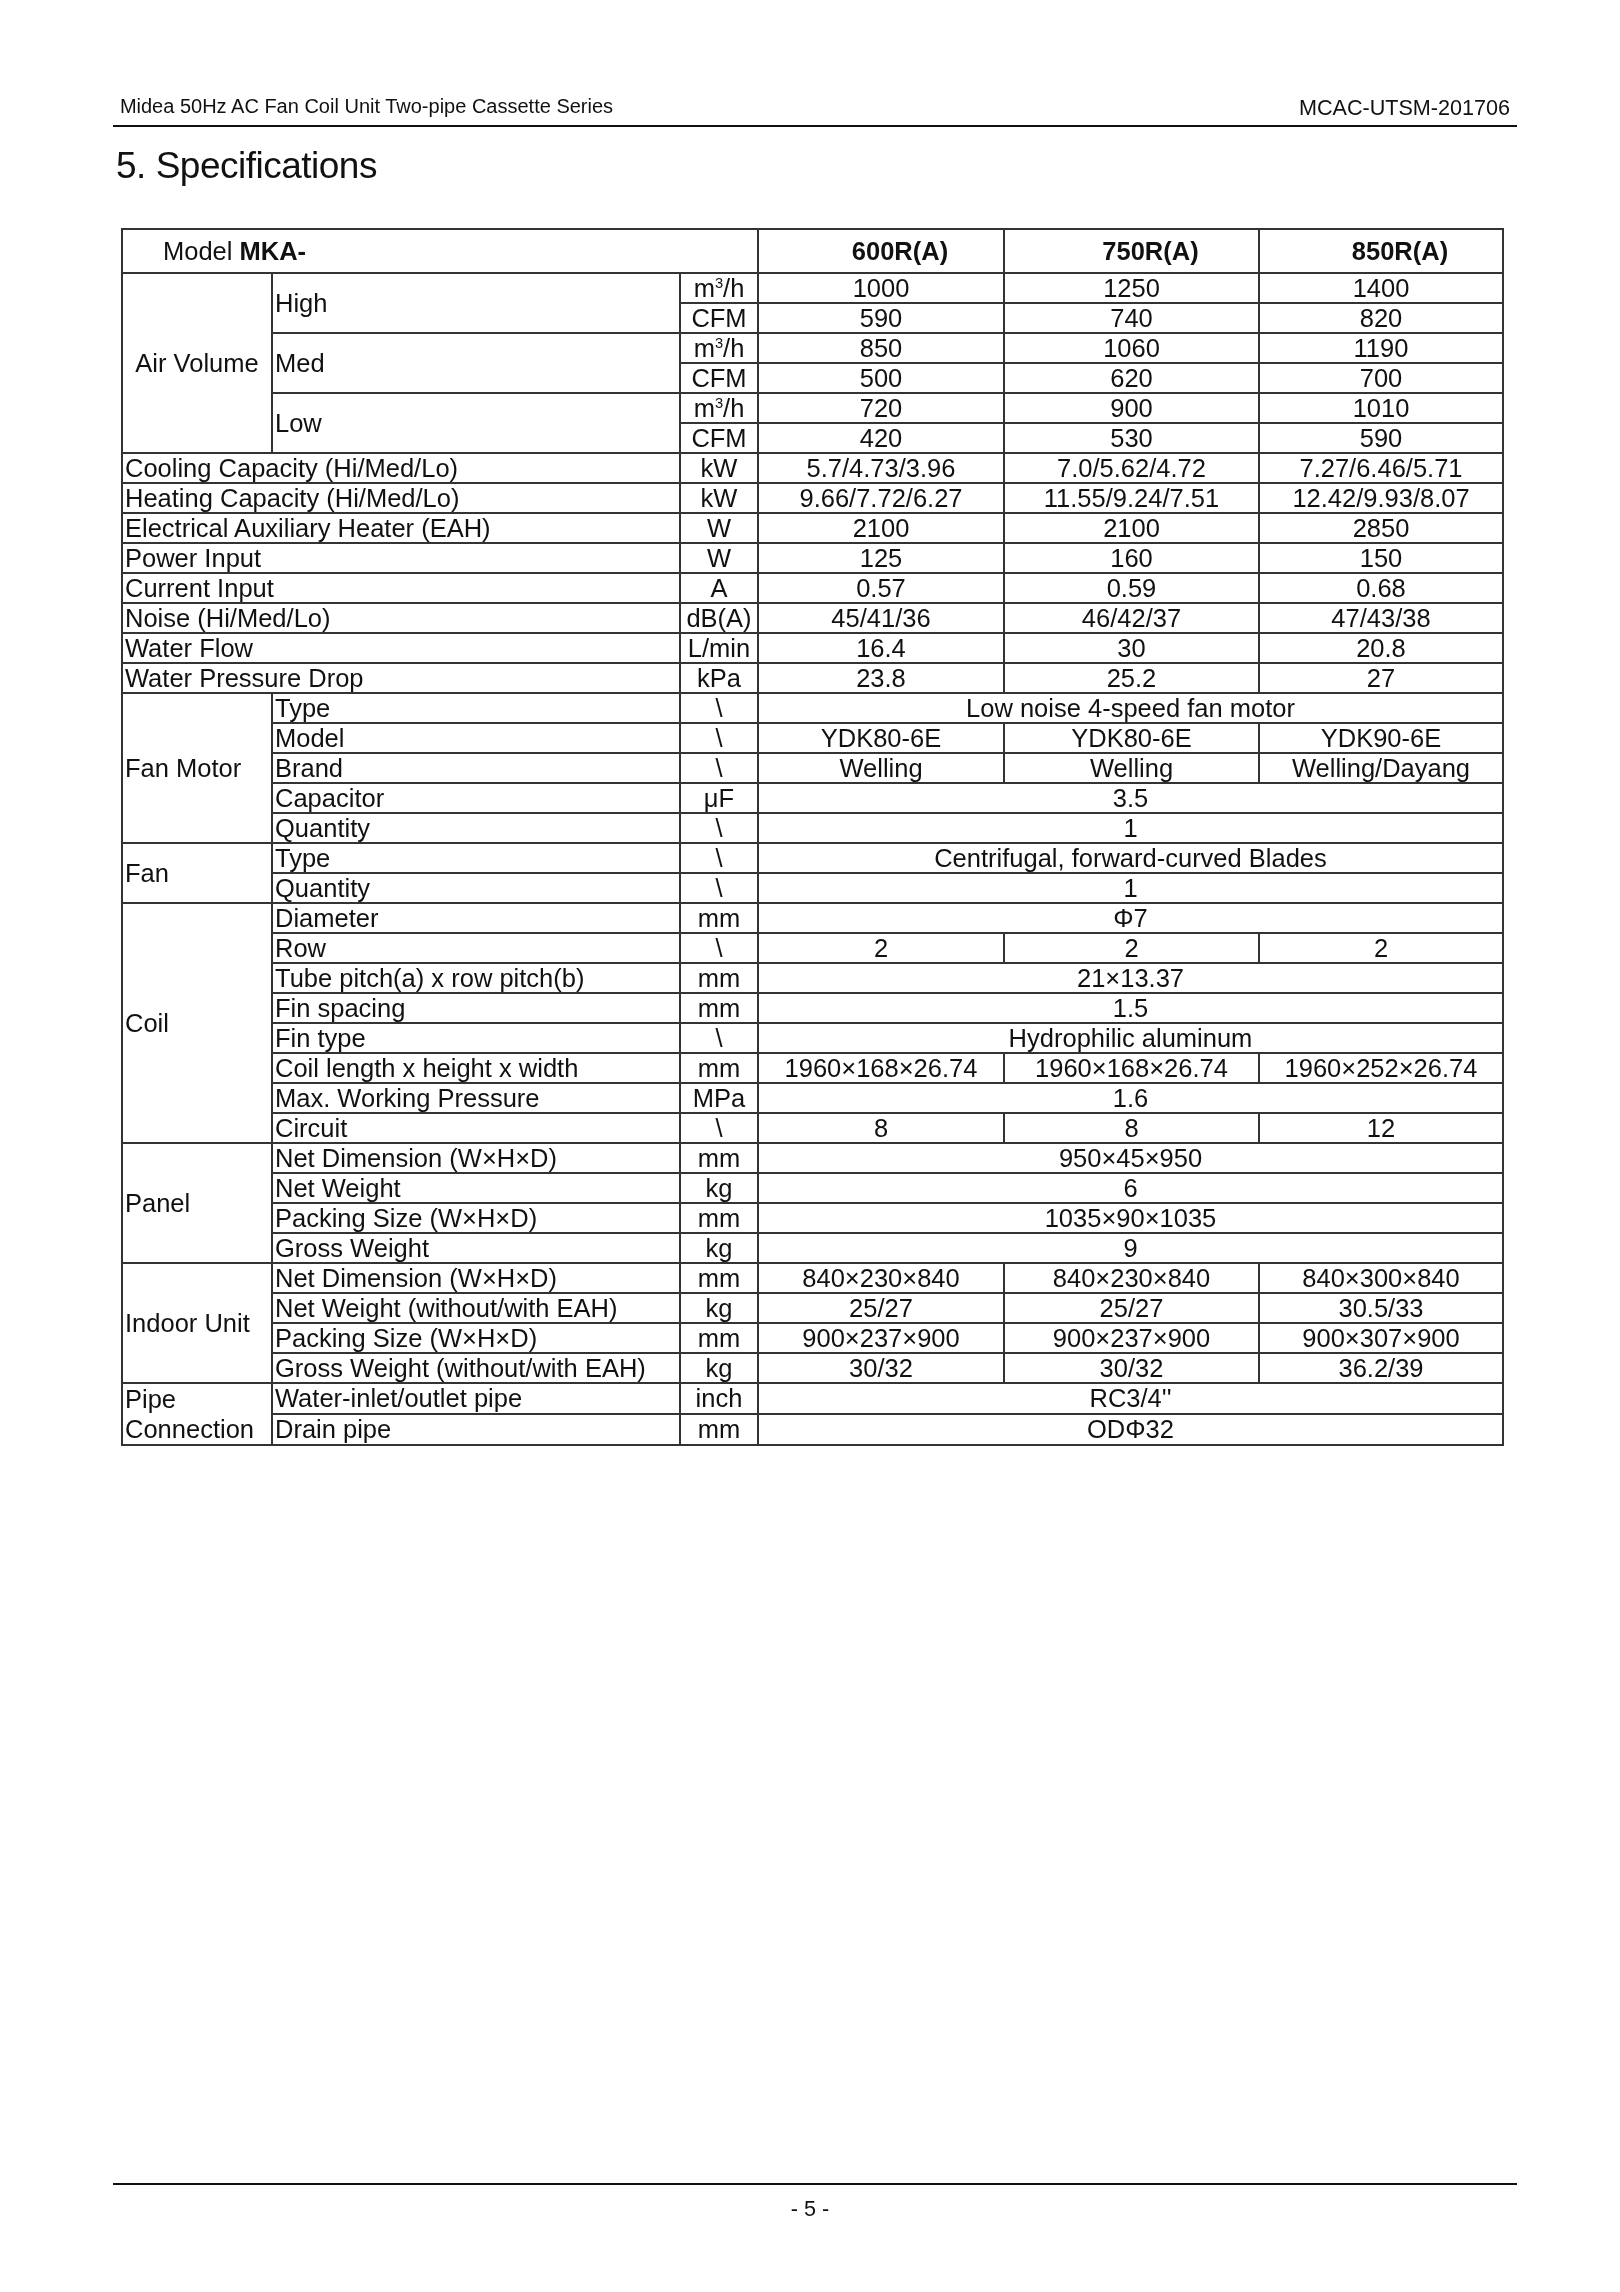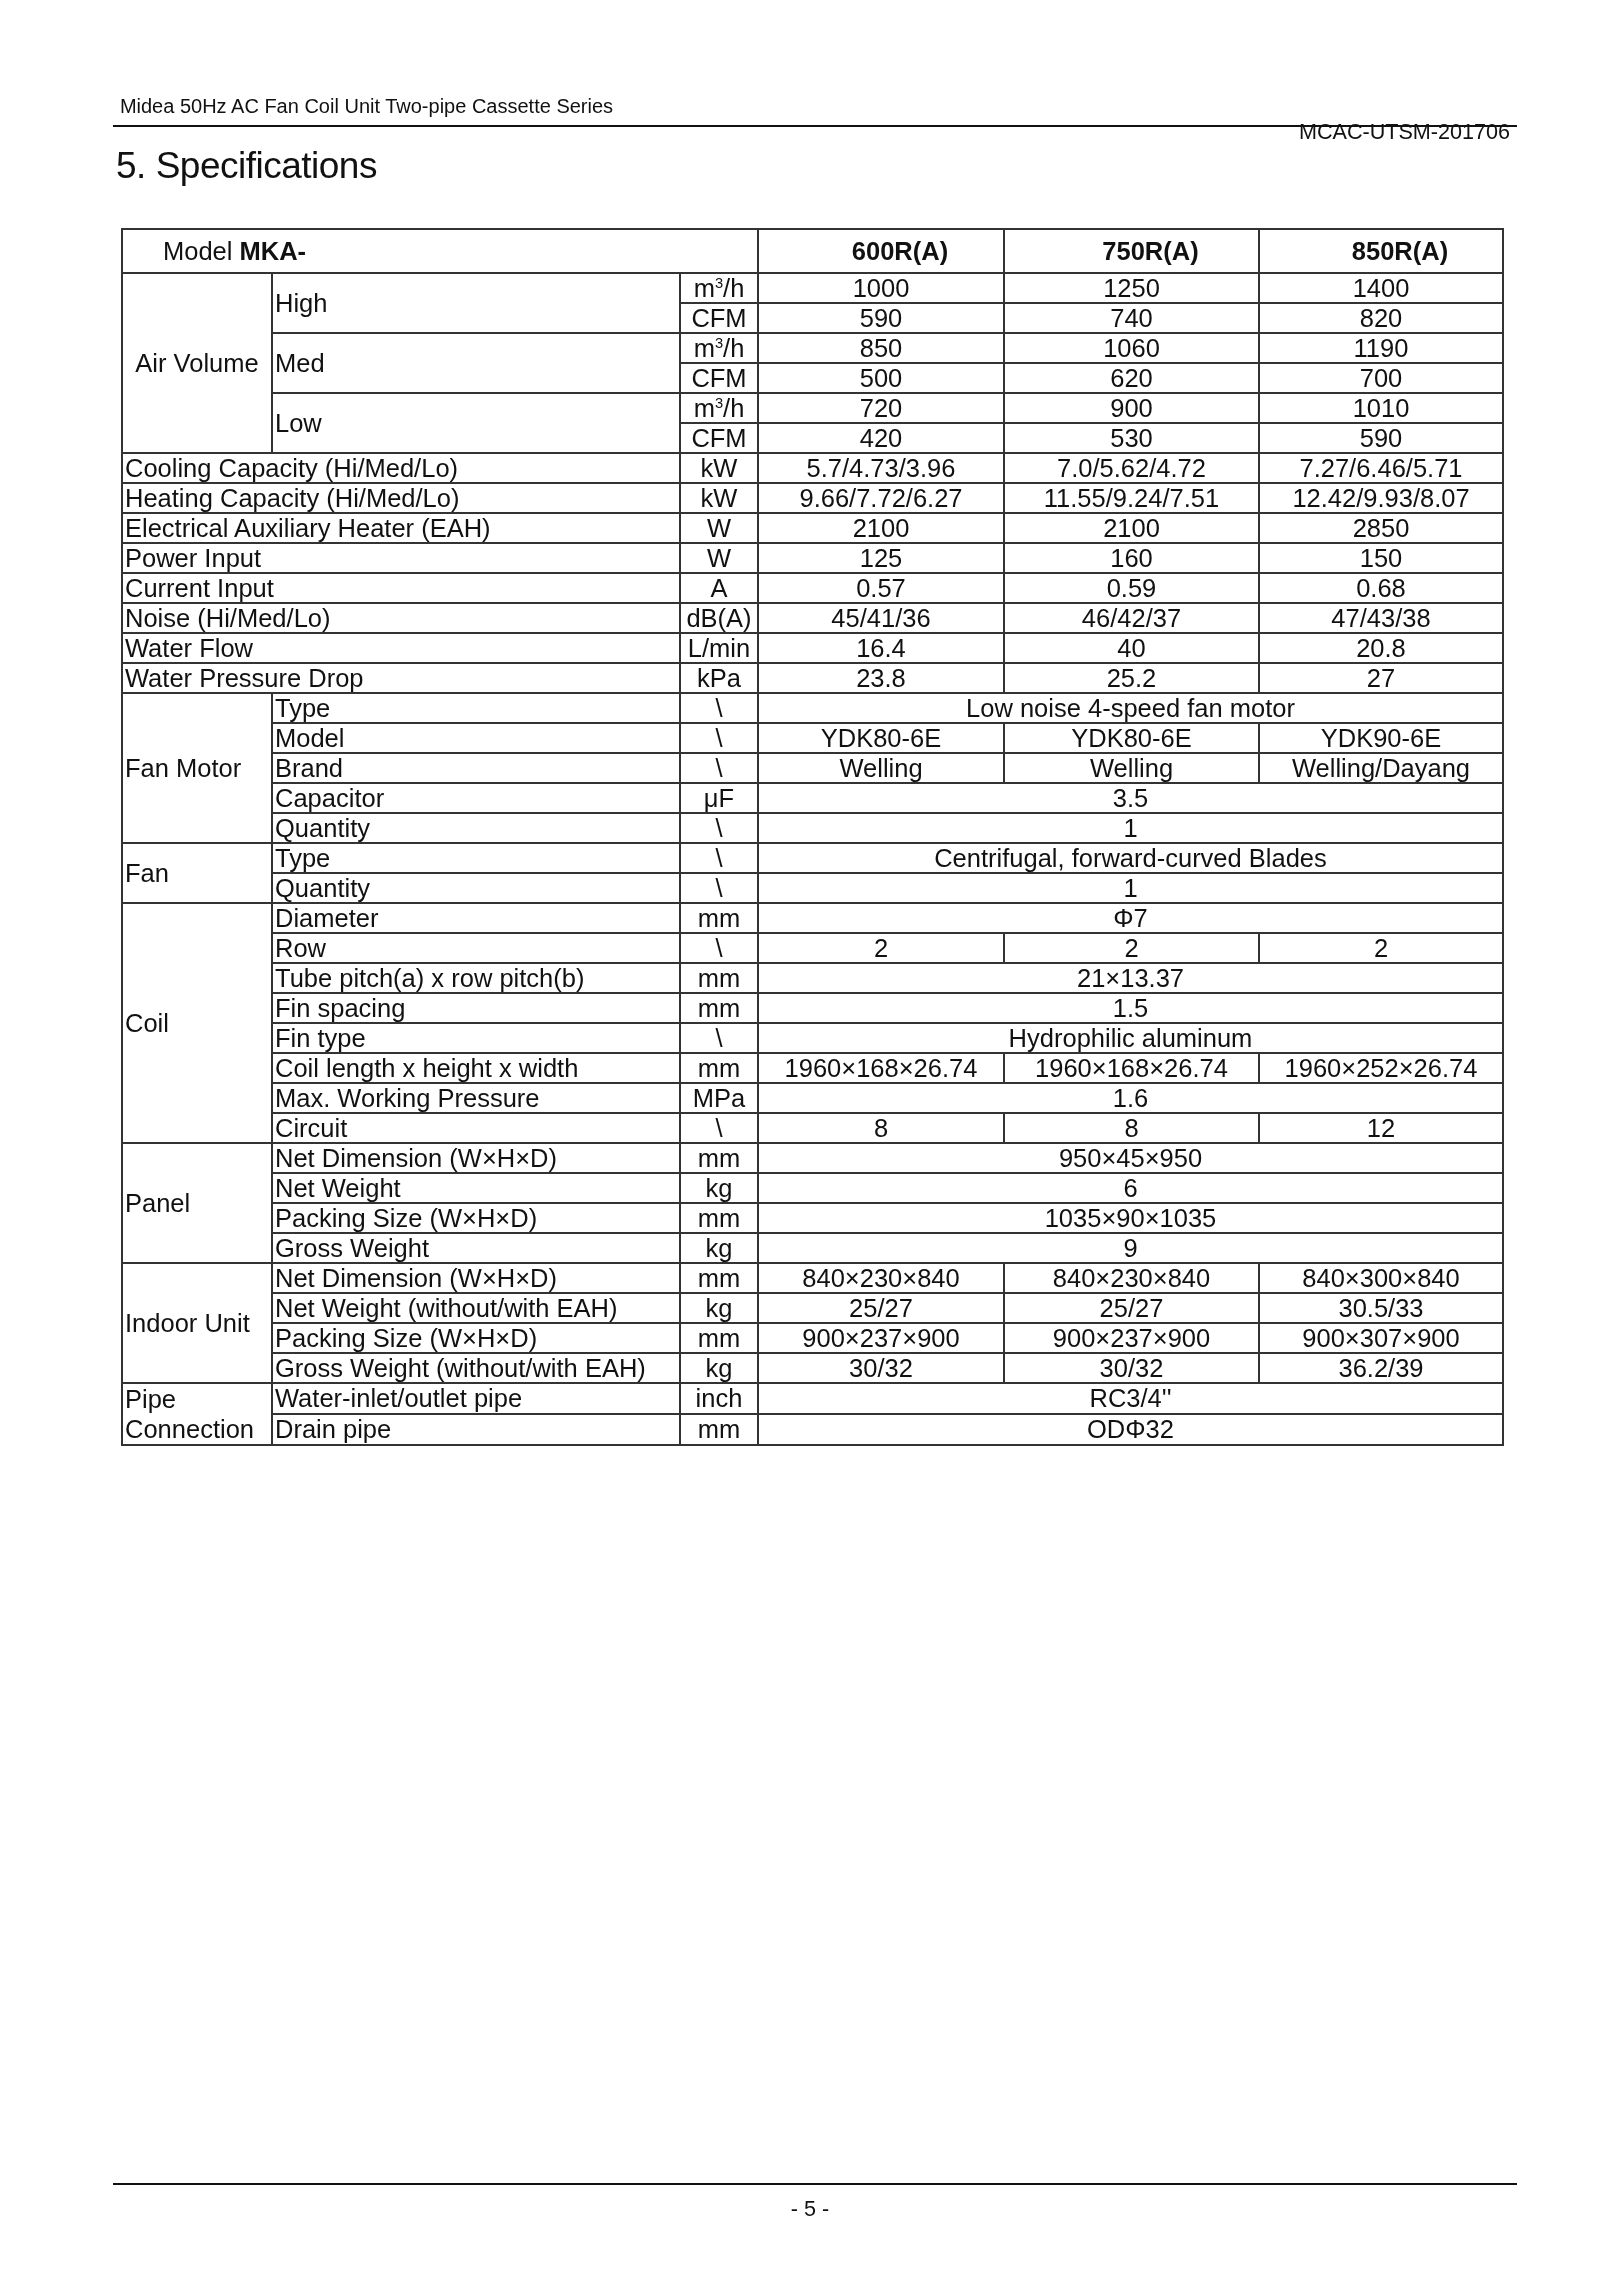--- a/index.html
+++ b/index.html
@@ -1,21 +1,21 @@
 <!DOCTYPE html>
 <html><head>
 <meta charset="utf-8">
 <style>
   html, body { margin: 0; padding: 0; background: #ffffff; }
   body { width: 1620px; height: 2293px; position: relative; overflow: hidden;
          font-family: "Liberation Sans", sans-serif; color: #111; }
   .page-header { position: absolute; left: 113px; top: 92px; width: 1404px; height: 33px;
                  border-bottom: 2.9px solid #111; }
   .page-header .left { position: absolute; left: 6.9px; top: 2.9px; font-size: 20px; }
-  .page-header .right { position: absolute; right: 6.9px; top: 2.9px; font-size: 21.6px; margin-top: 24px; }
+  .page-header .right { position: absolute; right: 6.9px; top: 2.9px; font-size: 21.6px; }
   .section-title { position: absolute; left: 116px; top: 145px; font-size: 37px; font-weight: normal;
                    letter-spacing: -0.5px; }
   table.spec { position: absolute; left: 121px; top: 228px; border-collapse: collapse;
                table-layout: fixed; width: 1381px; font-size: 25.5px; }
   table.spec td { border: 2px solid #333; padding: 0 2px; height: 28px; line-height: 26.5px;
                   white-space: nowrap; overflow: hidden; }
   table.spec tr.head td { height: 42px; padding-left: 40px; }
   .c { text-align: center; }
   .l { text-align: left; }
   .b { font-weight: bold; margin-left: 15px; }
@@ -131,21 +131,21 @@
       <td colspan="2" class="l">Noise (Hi/Med/Lo)</td>
       <td class="c">dB(A)</td>
       <td class="c">45/41/36</td>
       <td class="c">46/42/37</td>
       <td class="c">47/43/38</td>
     </tr>
     <tr>
       <td colspan="2" class="l">Water Flow</td>
       <td class="c">L/min</td>
       <td class="c">16.4</td>
-      <td class="c">40</td>
+      <td class="c">30</td>
       <td class="c">20.8</td>
     </tr>
     <tr>
       <td colspan="2" class="l">Water Pressure Drop</td>
       <td class="c">kPa</td>
       <td class="c">23.8</td>
       <td class="c">25.2</td>
       <td class="c">27</td>
     </tr>
 

